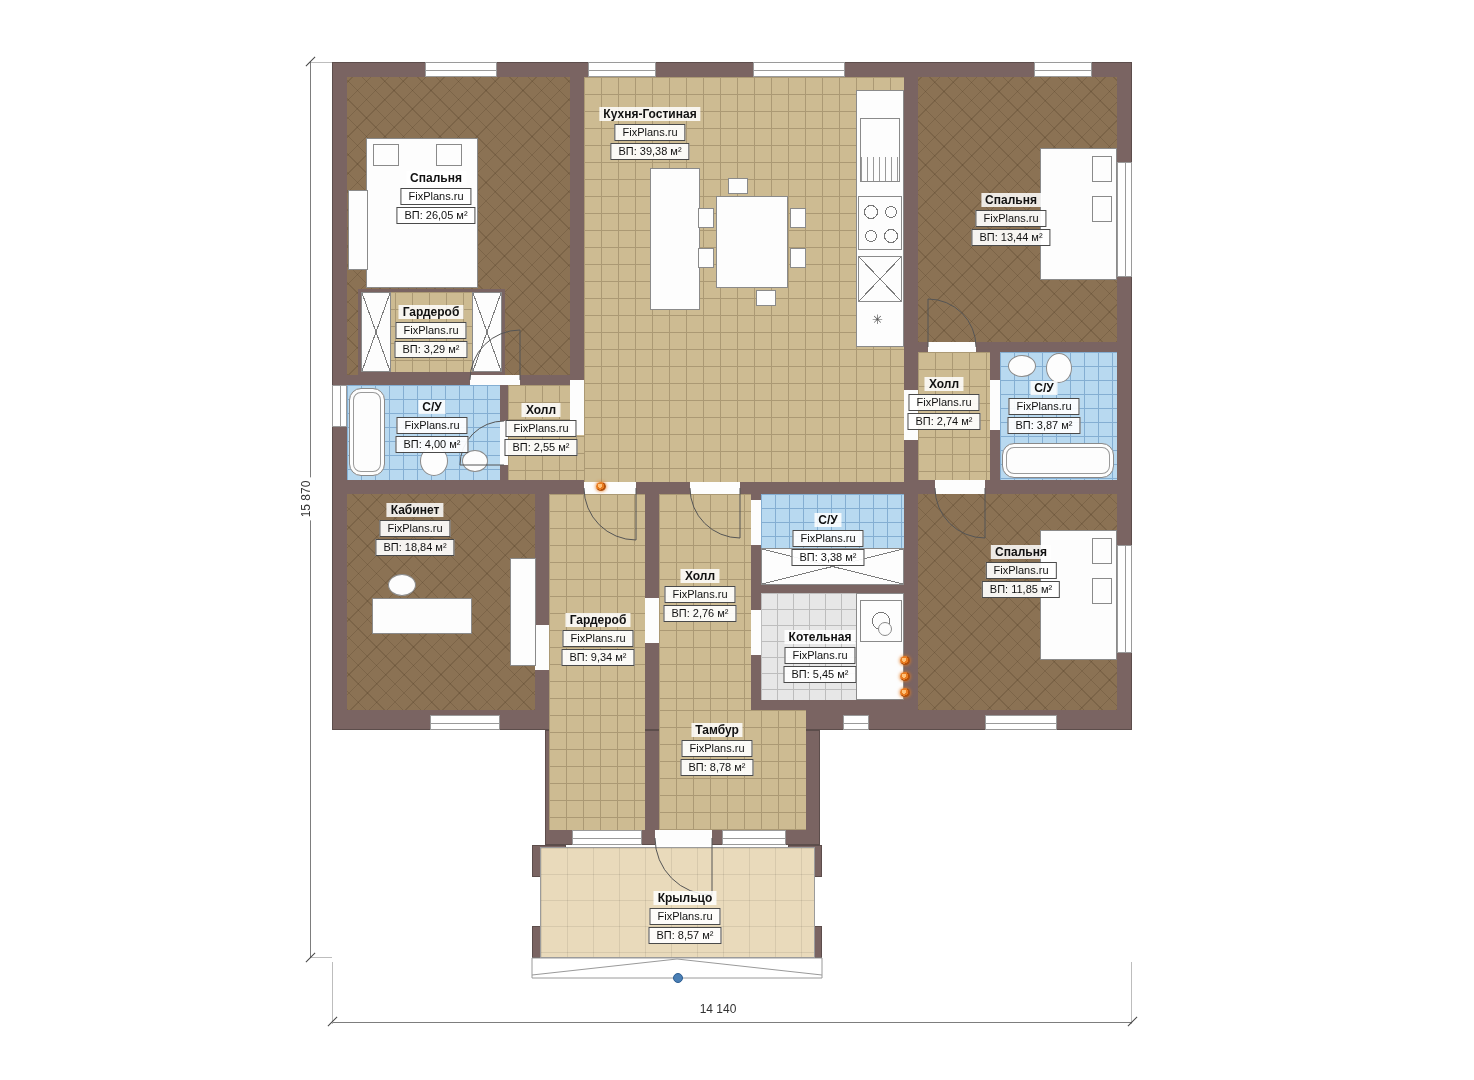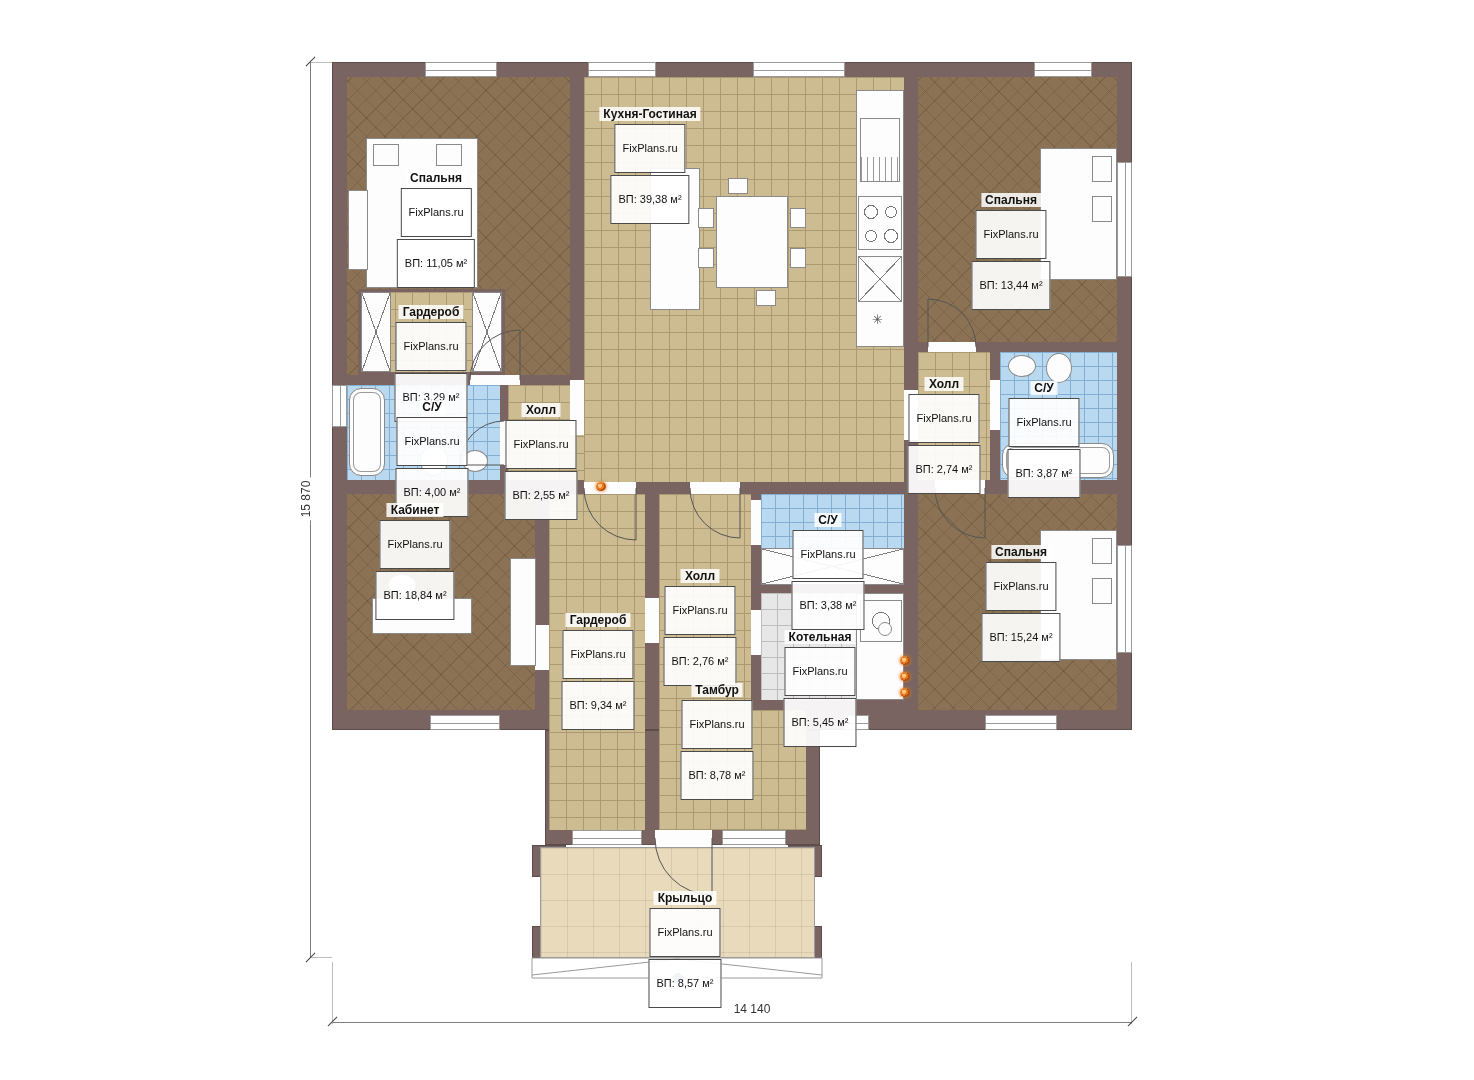--- a/index.html
+++ b/index.html
@@ -44,21 +44,21 @@
       repeating-linear-gradient(90deg,#999 0 1px,transparent 1px 6px),#fdfdfd;}
   .washer{background:radial-gradient(circle at 50% 50%,transparent 8px,#777 8px 9px,transparent 9px),#fdfdfd;}
 
   .dot-orange{position:absolute;width:10px;height:9px;border-radius:50%;z-index:5;
     background:radial-gradient(circle at 40% 40%,#ffc27a 0 2px,#e87b20 2px 4px,#b34f08 4px);box-shadow:0 0 3px 1px rgba(232,123,32,.6);}
   .dot-blue{position:absolute;width:8px;height:8px;border-radius:50%;background:#4a7fb5;border:1px solid #2d5e92;z-index:5;}
 
   .rlabel{position:absolute;transform:translateX(-50%);text-align:center;z-index:6;color:#111;}
   .rlabel .rname{font-size:12px;font-weight:bold;background:rgba(255,255,255,.85);padding:0 4px;display:inline-block;white-space:nowrap;}
   .rlabel .rbox{display:block;width:max-content;margin:2px auto 0;border:1px solid #4a4a4a;background:rgba(255,255,255,.92);
-    font-size:11px;padding:16px 7px;line-height:15px;white-space:nowrap;}
+    font-size:11px;padding:0 7px;line-height:15px;white-space:nowrap;}
 
   .dim-line{position:absolute;background:#7d7d7d;z-index:5;}
   .ext-line{position:absolute;background:#bdbdbd;z-index:5;}
   .tick{position:absolute;width:13px;height:1px;background:#444;transform:rotate(-45deg);z-index:5;}
   .dim-label{position:absolute;font-size:12px;color:#333;z-index:6;background:#fff;padding:0 3px;}
 
   .marker{position:absolute;font-size:13px;color:#555;z-index:4;}
   svg.overlay{position:absolute;left:0;top:0;z-index:4;pointer-events:none;}
 </style>
 </head>
@@ -189,21 +189,21 @@
   </svg>
 
   <div class="rlabel" style="left:650px;top:104px">
     <div class="rname">Кухня-Гостиная</div>
     <div class="rbox">FixPlans.ru</div>
     <div class="rbox">ВП: 39,38 м²</div>
   </div>
   <div class="rlabel" style="left:436px;top:168px">
     <div class="rname">Спальня</div>
     <div class="rbox">FixPlans.ru</div>
-    <div class="rbox">ВП: 11,05 м²</div>
+    <div class="rbox">ВП: 26,05 м²</div>
   </div>
   <div class="rlabel" style="left:1011px;top:190px">
     <div class="rname">Спальня</div>
     <div class="rbox">FixPlans.ru</div>
     <div class="rbox">ВП: 13,44 м²</div>
   </div>
   <div class="rlabel" style="left:431px;top:302px">
     <div class="rname">Гардероб</div>
     <div class="rbox">FixPlans.ru</div>
     <div class="rbox">ВП: 3,29 м²</div>
@@ -249,23 +249,23 @@
     <div class="rbox">ВП: 9,34 м²</div>
   </div>
   <div class="rlabel" style="left:820px;top:627px">
     <div class="rname">Котельная</div>
     <div class="rbox">FixPlans.ru</div>
     <div class="rbox">ВП: 5,45 м²</div>
   </div>
   <div class="rlabel" style="left:1021px;top:542px">
     <div class="rname">Спальня</div>
     <div class="rbox">FixPlans.ru</div>
-    <div class="rbox">ВП: 15,24 м²</div>
-  </div>
-  <div class="rlabel" style="left:717px;top:680px">
+    <div class="rbox">ВП: 11,85 м²</div>
+  </div>
+  <div class="rlabel" style="left:717px;top:720px">
     <div class="rname">Тамбур</div>
     <div class="rbox">FixPlans.ru</div>
     <div class="rbox">ВП: 8,78 м²</div>
   </div>
   <div class="rlabel" style="left:685px;top:888px">
     <div class="rname">Крыльцо</div>
     <div class="rbox">FixPlans.ru</div>
     <div class="rbox">ВП: 8,57 м²</div>
   </div>
 
@@ -273,15 +273,15 @@
   <div class="dim-line" style="left:332px;top:1022px;width:800px;height:1px;"></div>
   <div class="ext-line" style="left:311px;top:62px;width:21px;height:1px;"></div>
   <div class="ext-line" style="left:311px;top:957px;width:21px;height:1px;"></div>
   <div class="ext-line" style="left:332px;top:962px;width:1px;height:62px;"></div>
   <div class="ext-line" style="left:1131px;top:962px;width:1px;height:62px;"></div>
   <div class="tick" style="left:304px;top:61px;"></div>
   <div class="tick" style="left:304px;top:957px;"></div>
   <div class="tick" style="left:326px;top:1021px;"></div>
   <div class="tick" style="left:1126px;top:1021px;"></div>
   <div class="dim-label" style="left:285px;top:492px;transform:rotate(-90deg);transform-origin:center;">15 870</div>
-  <div class="dim-label" style="left:752px;top:1002px;transform:translateX(-50%);">14 140</div>
+  <div class="dim-label" style="left:718px;top:1002px;transform:translateX(-50%);">14 140</div>
 
 </div>
 
 </body></html>

